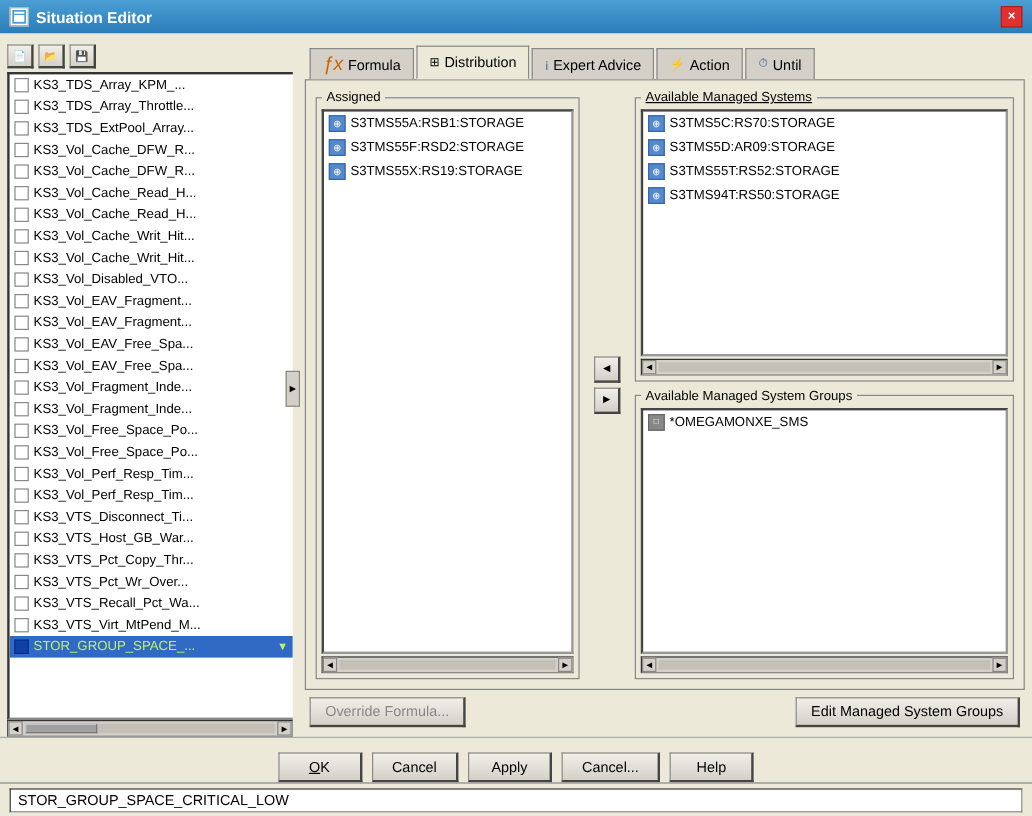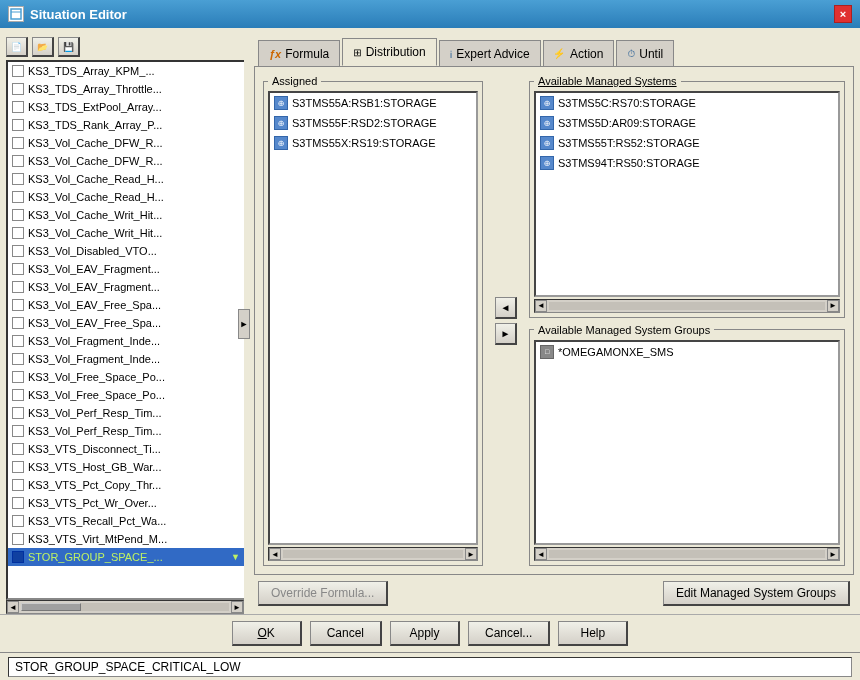--- a/index.html
+++ b/index.html
@@ -226,21 +226,21 @@
       border-right: 2px solid #444;
       border-bottom: 2px solid #444;
       padding: 4px 12px;
       font-size: 12px;
       cursor: pointer;
     }
 
     
     .footer {
       display: flex;
-      align-items: center;
+      align-items: flex-end;
       justify-content: center;
       gap: 8px;
       height: 38px;
       background: #ece9d8;
       border-top: 1px solid #aaa;
       padding: 0 8px;
     }
     .footer-btn {
       background: linear-gradient(to bottom, #f0f0e8, #d4d0c8);
       border: 1px solid #888;
@@ -317,24 +317,20 @@
             <div class="left-panel-item">
               <div class="item-checkbox"></div>
               <span class="item-text">KS3_TDS_Array_Throttle...</span>
             </div>
             <div class="left-panel-item">
               <div class="item-checkbox"></div>
               <span class="item-text">KS3_TDS_ExtPool_Array...</span>
             </div>
             <div class="left-panel-item">
               <div class="item-checkbox"></div>
-              <span class="item-text">KS3_TDS_Rank_Array_P...</span>
-            </div>
-            <div class="left-panel-item">
-              <div class="item-checkbox"></div>
               <span class="item-text">KS3_Vol_Cache_DFW_R...</span>
             </div>
             <div class="left-panel-item">
               <div class="item-checkbox"></div>
               <span class="item-text">KS3_Vol_Cache_DFW_R...</span>
             </div>
             <div class="left-panel-item">
               <div class="item-checkbox"></div>
               <span class="item-text">KS3_Vol_Cache_Read_H...</span>
             </div>
@@ -435,21 +431,21 @@
         <div style="width:12px;height:100%;background:#d4d0c8;border:1px solid #888;display:flex;align-items:center;justify-content:center;font-size:8px;cursor:pointer;">►</div>
       </div>
 
       <div style="position:absolute;right:-6px;top:50%;transform:translateY(-50%);width:12px;height:30px;background:#d4d0c8;border:1px solid #888;display:flex;align-items:center;justify-content:center;font-size:9px;cursor:ew-resize;z-index:10;">►</div>
     </div>
 
     <div class="right-panel" style="margin-left:10px;">
 
       <div class="tabs-bar">
         <div class="tab">
-          <span style="color:#cc6600;font-style:italic;font-weight:bold;font-size:11px;">ƒx</span>
+          <span style="color:#cc6600;font-style:italic;font-weight:normal;font-size:16px;">ƒx</span>
           <span>Formula</span>
         </div>
         <div class="tab active">
           <span style="font-size:10px;">⊞</span>
           <span>Distribution</span>
         </div>
         <div class="tab">
           <span style="font-size:10px;color:#336699;">ℹ</span>
           <span>Expert Advice</span>
         </div>

